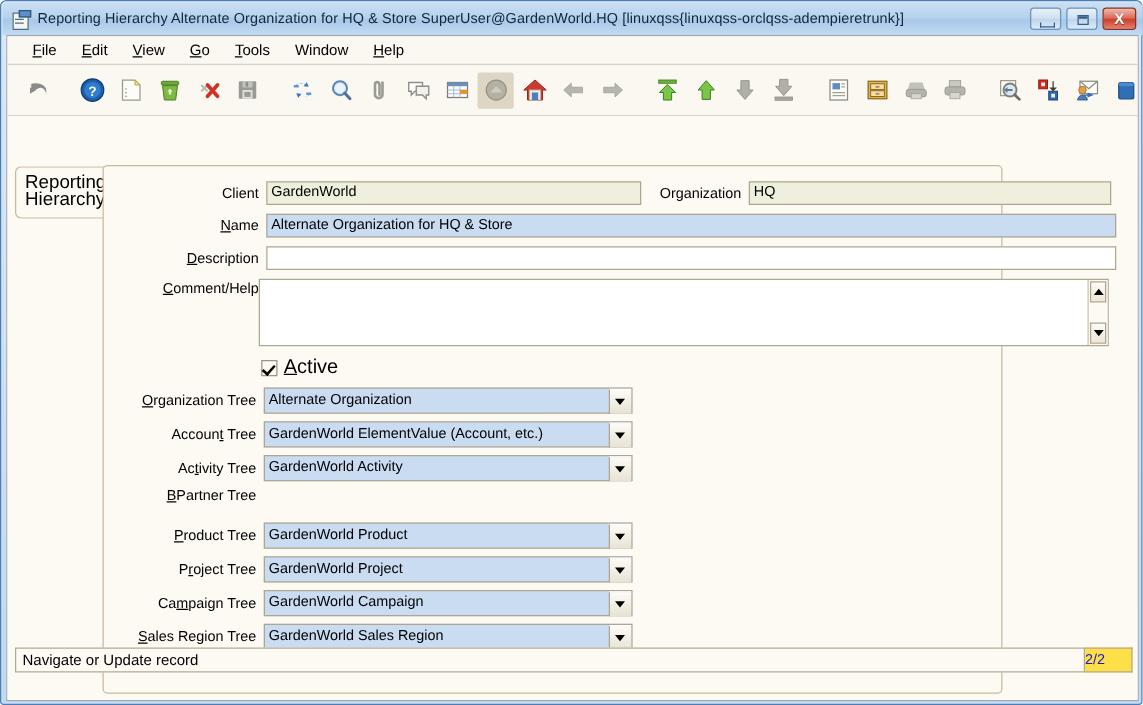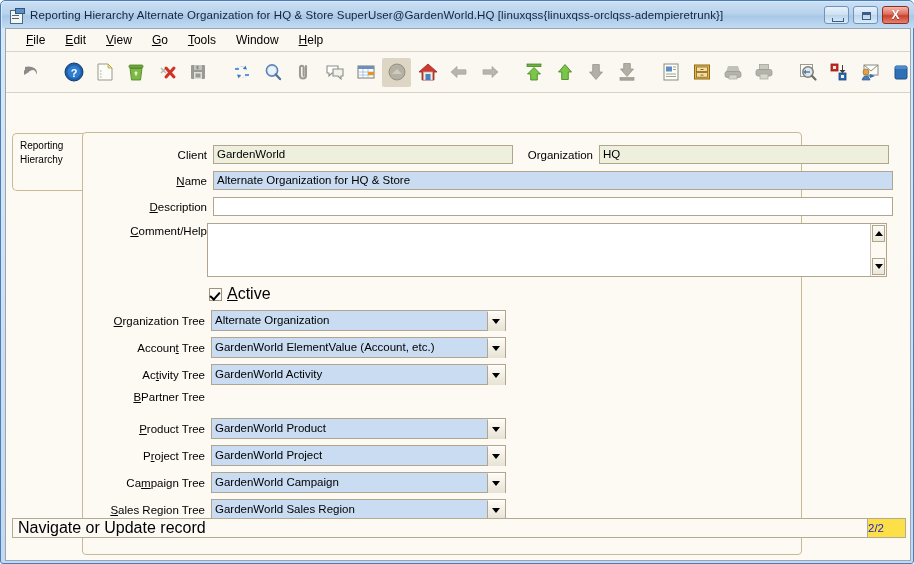--- a/index.html
+++ b/index.html
@@ -167,26 +167,26 @@
 
   
   #tabstrip {
     position: absolute;
     left: 6px; top: 40px;
     width: 72px;
   }
   #tab-reporting {
     width: 72px;
     box-sizing: border-box;
-    padding: 5px 5px 23px 7px;
+    padding: 5px 5px 7px 7px;
     background: #fdfaf4;
     border: 1px solid #c9b99a;
     border-right: none;
     border-radius: 5px 0 0 5px;
-    font-size: 10px;
+    font-size: 15px;
     line-height: 14px;
     color: #000;
   }
 
   
   #formpanel {
     position: absolute;
     left: 76px; top: 39px;
     width: 720px; height: 423px;
     box-sizing: border-box;
@@ -328,21 +328,21 @@
     left: 6px; bottom: 22px;
     width: 894px; height: 20px;
     display: flex;
     box-sizing: border-box;
   }
   #status-text {
     flex: 1 1 auto;
     box-sizing: border-box;
     border: 1px solid #b3aa95;
     background: #fdfaf4;
-    font-size: 16px;
+    font-size: 12px;
     line-height: 18px;
     padding-left: 5px;
     color: #000;
   }
   #status-count {
     width: 38px;
     flex: 0 0 auto;
     box-sizing: border-box;
     border: 1px solid #b3aa95;
     border-left: none;

